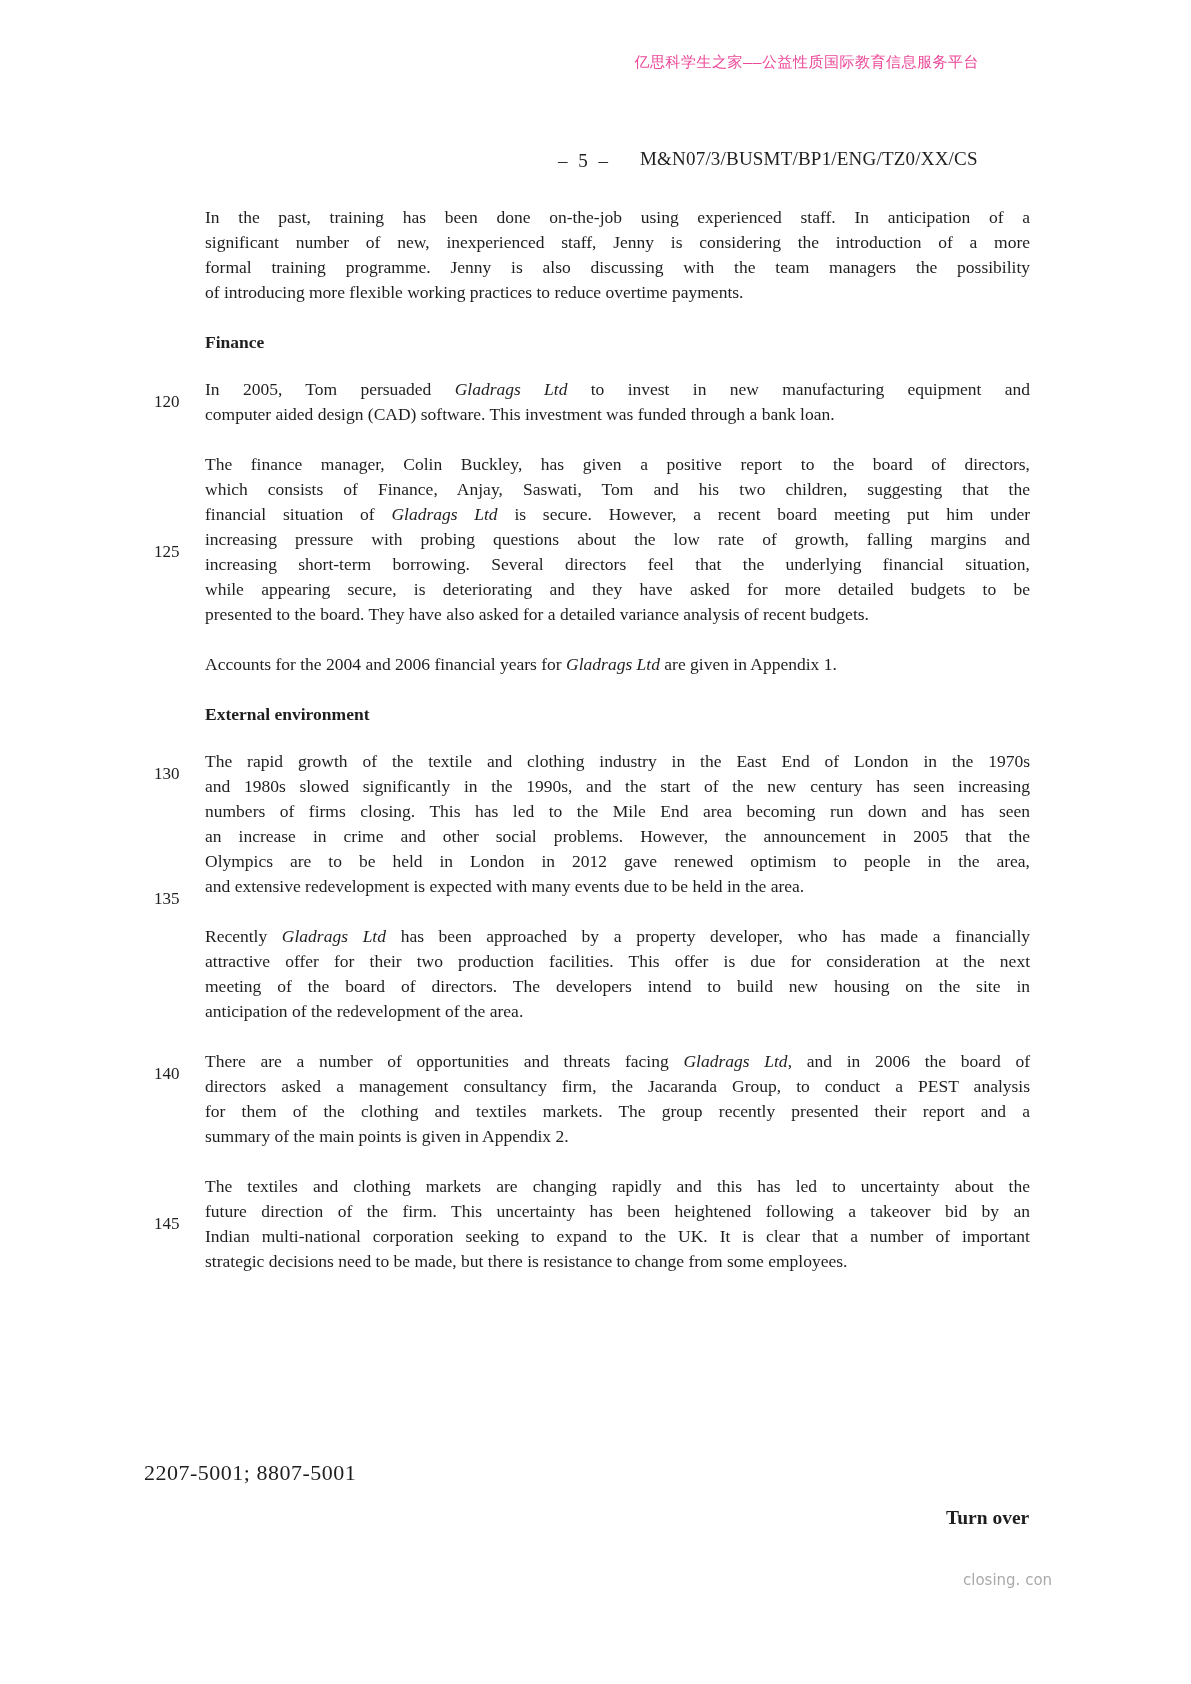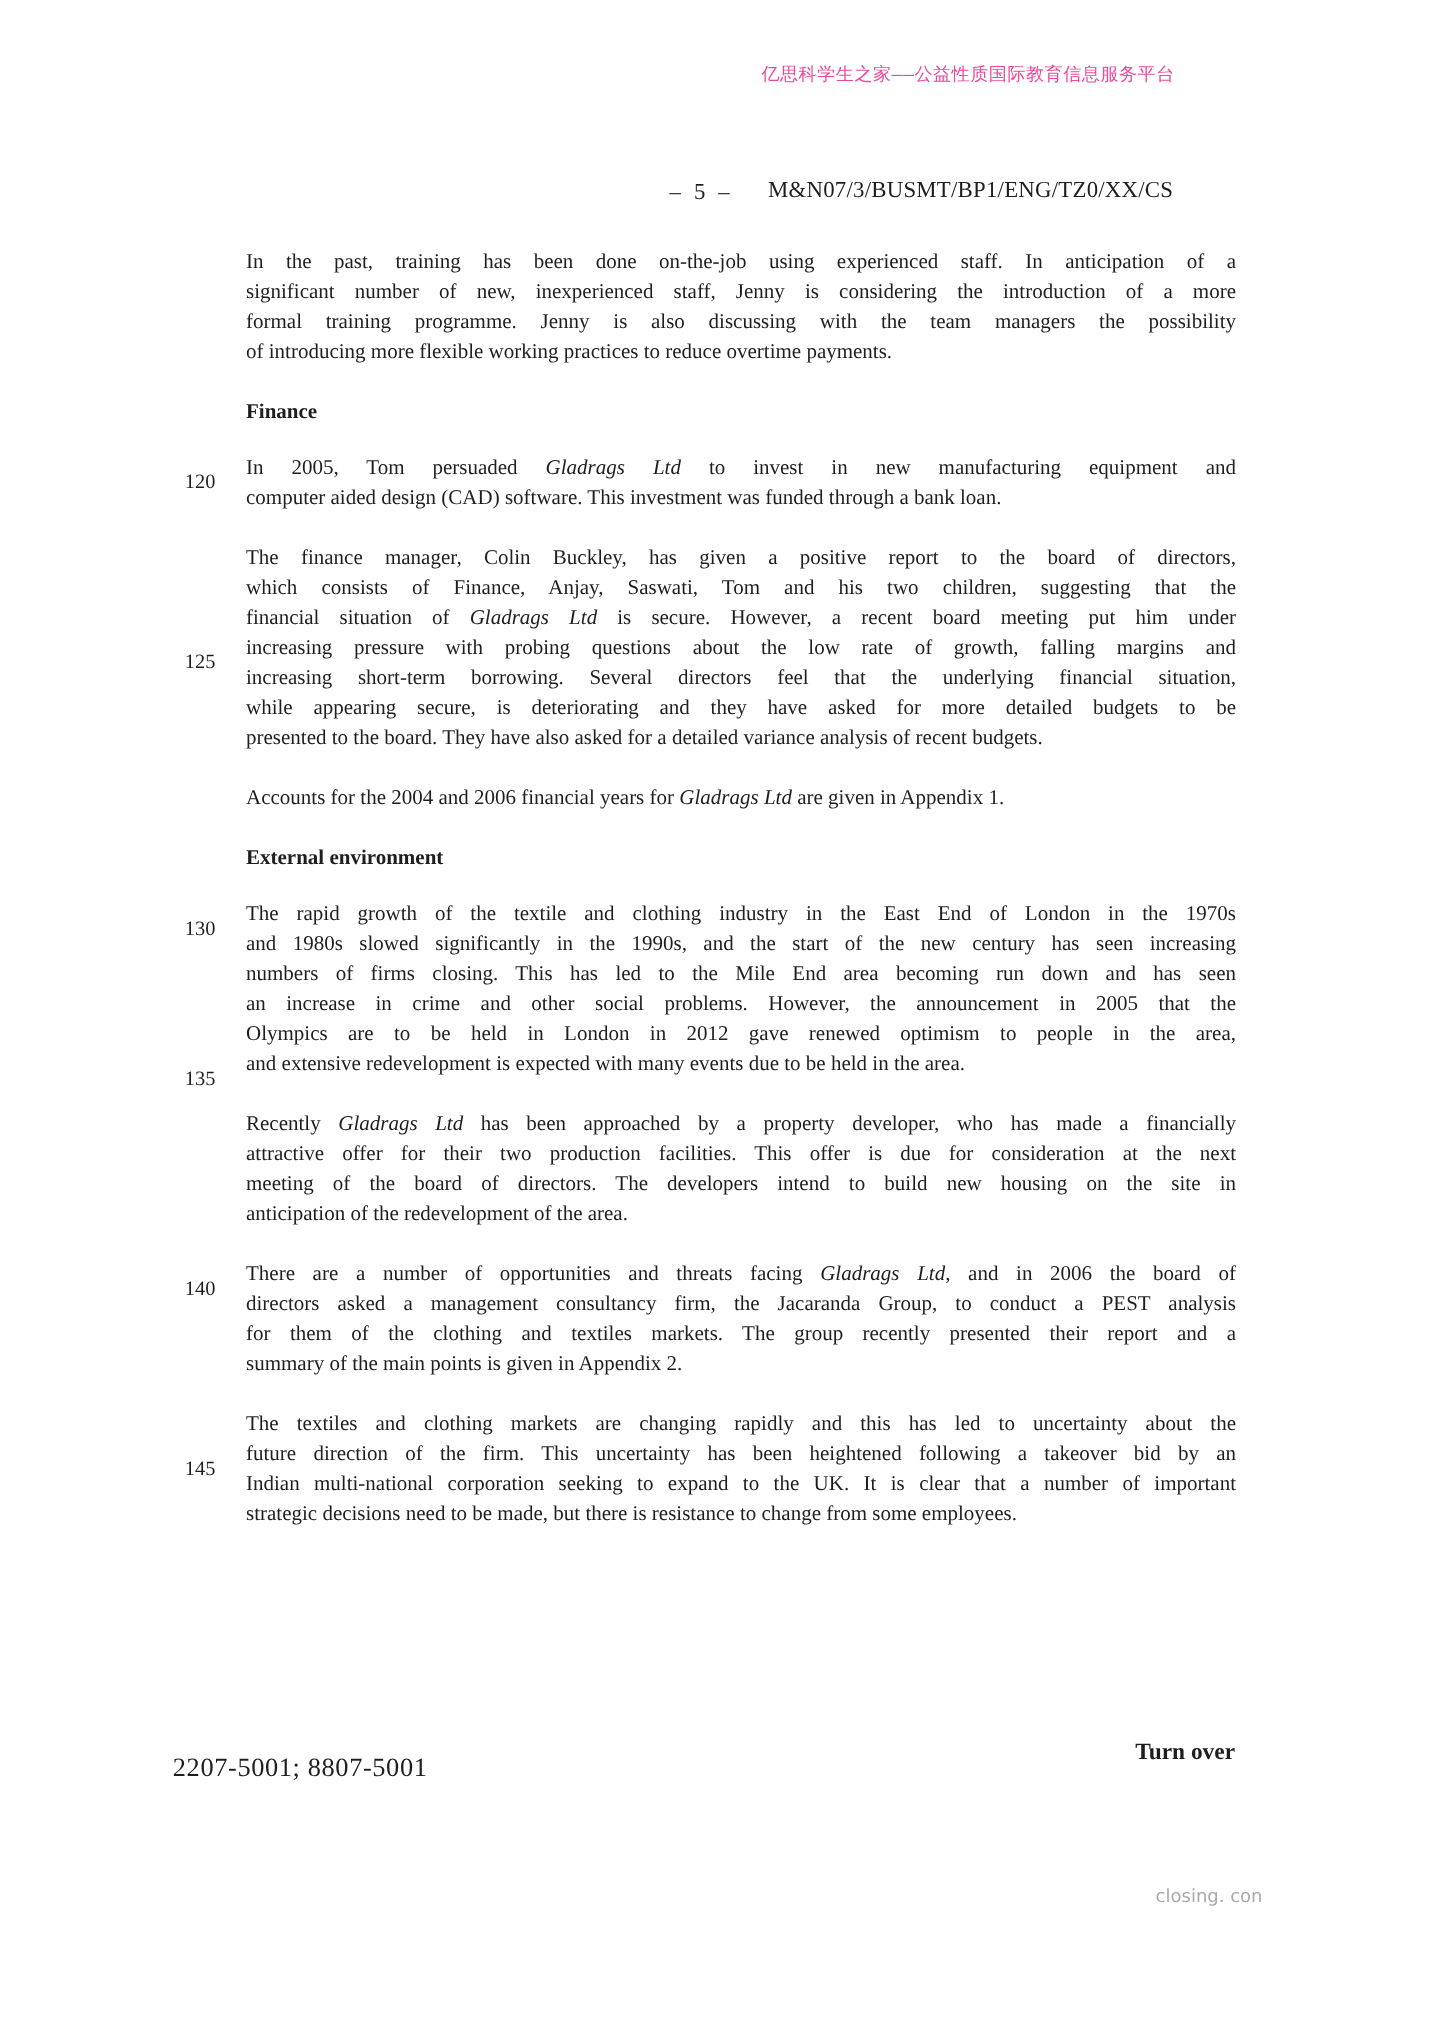--- a/index.html
+++ b/index.html
@@ -35,21 +35,21 @@
   .line.last { text-align-last:left; }
   .lnum {
     position:absolute; left:-51px; top:0; width:42px;
     text-align:right; font-size:17px; text-align-last:left;margin-top:12px;
   }
   .footer-left {
     position:absolute; left:144px; top:1460px;
     font-size:22px; letter-spacing:0.5px; white-space:nowrap;
   }
   .turn-over {
-    position:absolute; left:946px; top:1450px;
+    position:absolute; left:946px; top:1507px;
     font-size:19.5px; font-weight:bold; white-space:nowrap;
   }
   .wm-bottom {
     position:absolute; left:963px; top:1571px;
     font-family:"DejaVu Sans", sans-serif;
     font-size:15px; color:#a9a9a9; white-space:nowrap;
   }
 </style>
 </head>
 <body>

